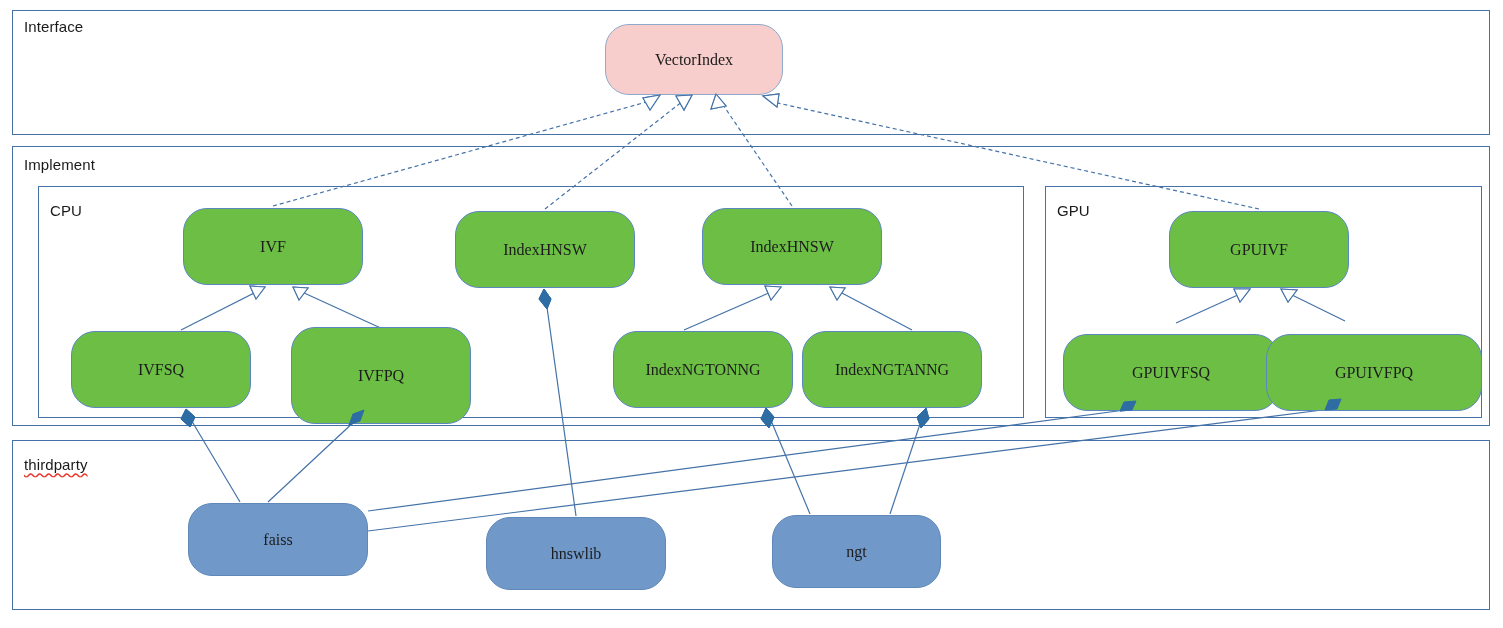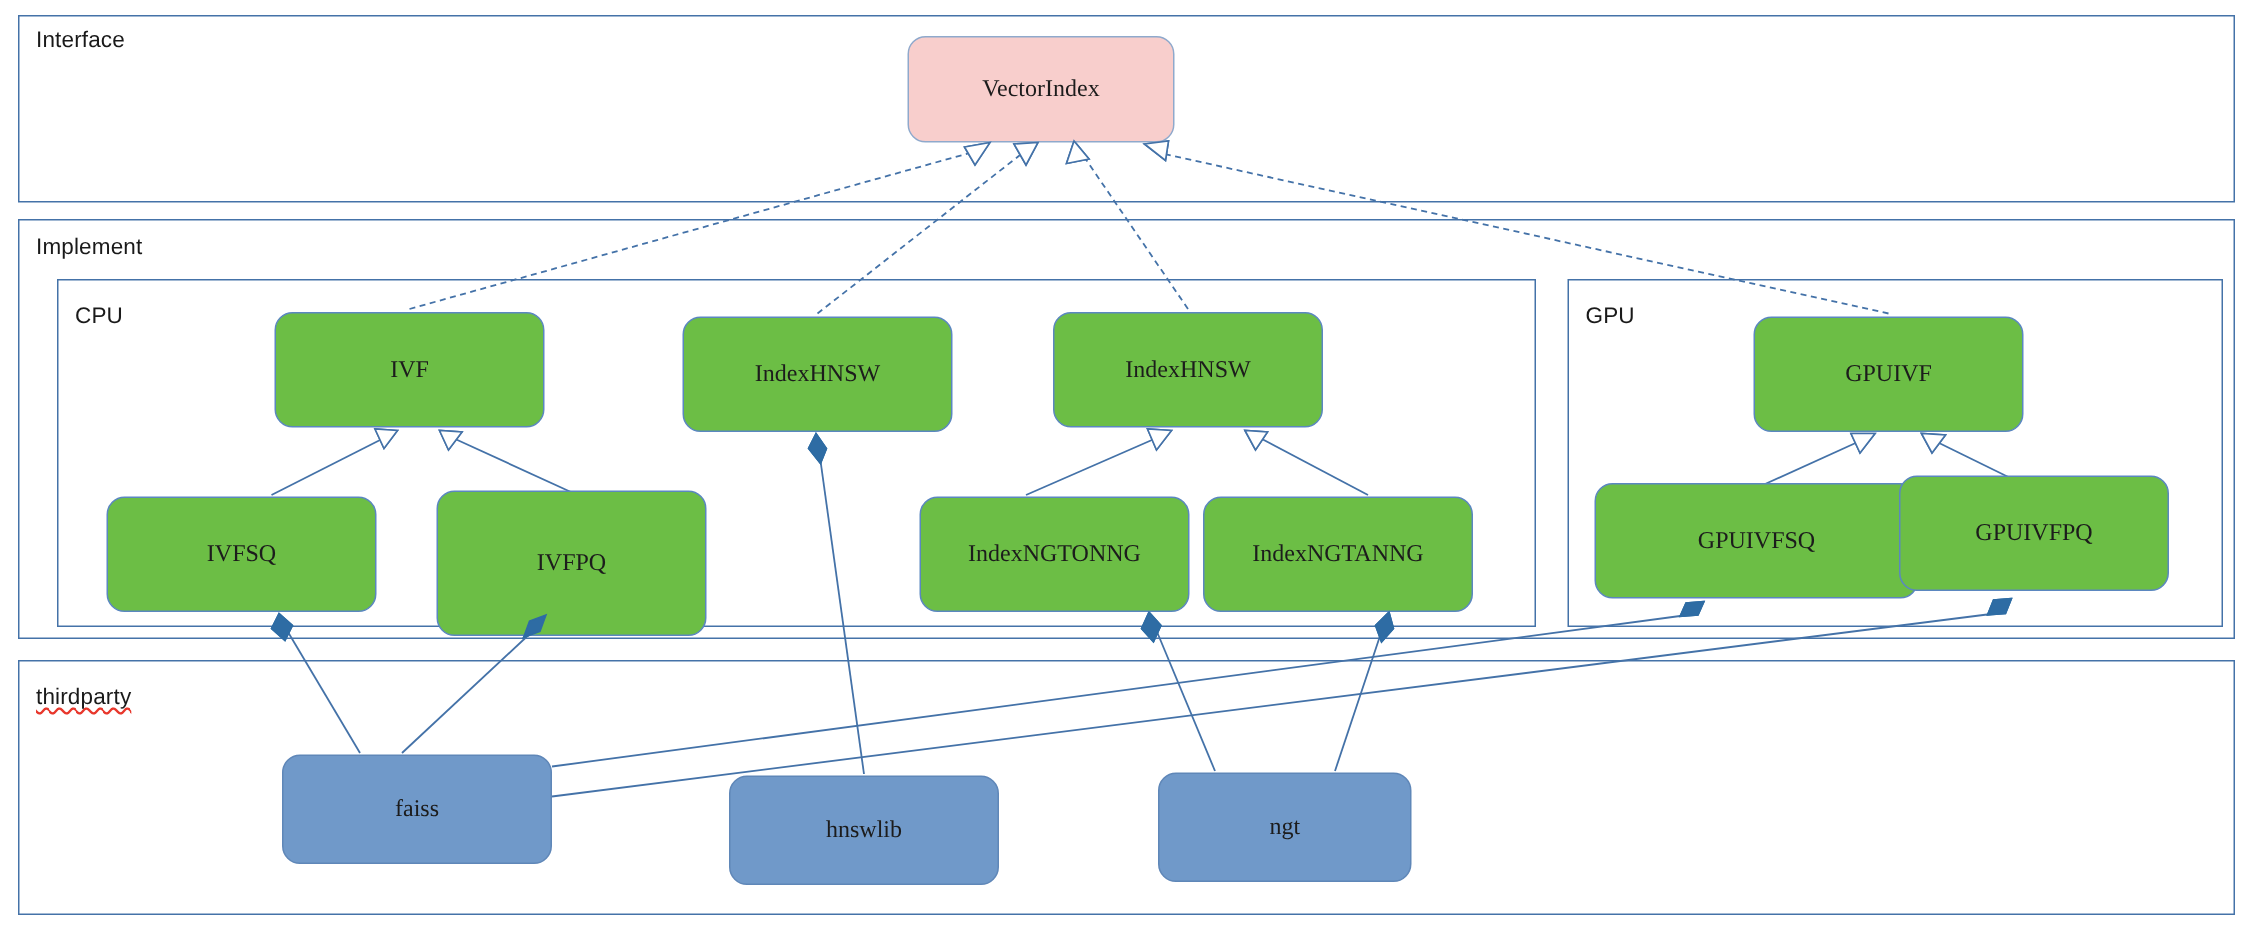--- a/index.html
+++ b/index.html
@@ -30,21 +30,21 @@
     letter-spacing: 0.1px;
   }
   .container-label.misspelled {
     text-decoration: underline wavy #e8372c;
     text-decoration-skip-ink: none;
     text-underline-offset: 2px;
   }
   .node {
     position: absolute;
     box-sizing: border-box;
-    border-radius: 12px;
+    border-radius: 24px;
     border: 1.1px solid #5a85bf;
     display: flex;
     align-items: center;
     justify-content: center;
     font-family: "Liberation Serif", "DejaVu Serif", serif;
     font-size: 16px;
     color: #1c1c1c;
     text-align: center;
     line-height: 1.1;
     z-index: 5;
@@ -230,25 +230,25 @@
   </div>
 
   <div class="node impl" style="left:802px; top:331px; width:180px; height:77px;">
     <span>IndexNGTANNG</span>
   </div>
 
   <div class="node impl" style="left:1169px; top:211px; width:180px; height:77px;">
     <span>GPUIVF</span>
   </div>
 
-  <div class="node impl" style="left:1063px; top:322px; width:216px; height:77px;">
+  <div class="node impl" style="left:1063px; top:334px; width:216px; height:77px;">
     <span>GPUIVFSQ</span>
   </div>
 
-  <div class="node impl" style="left:1266px; top:317px; width:180px; height:77px;">
+  <div class="node impl" style="left:1266px; top:334px; width:216px; height:77px;">
     <span>GPUIVFPQ</span>
   </div>
 
   <div class="node third" style="left:188px; top:503px; width:180px; height:73px;">
     <span>faiss</span>
   </div>
 
   <div class="node third" style="left:486px; top:517px; width:180px; height:73px;">
     <span>hnswlib</span>
   </div>

